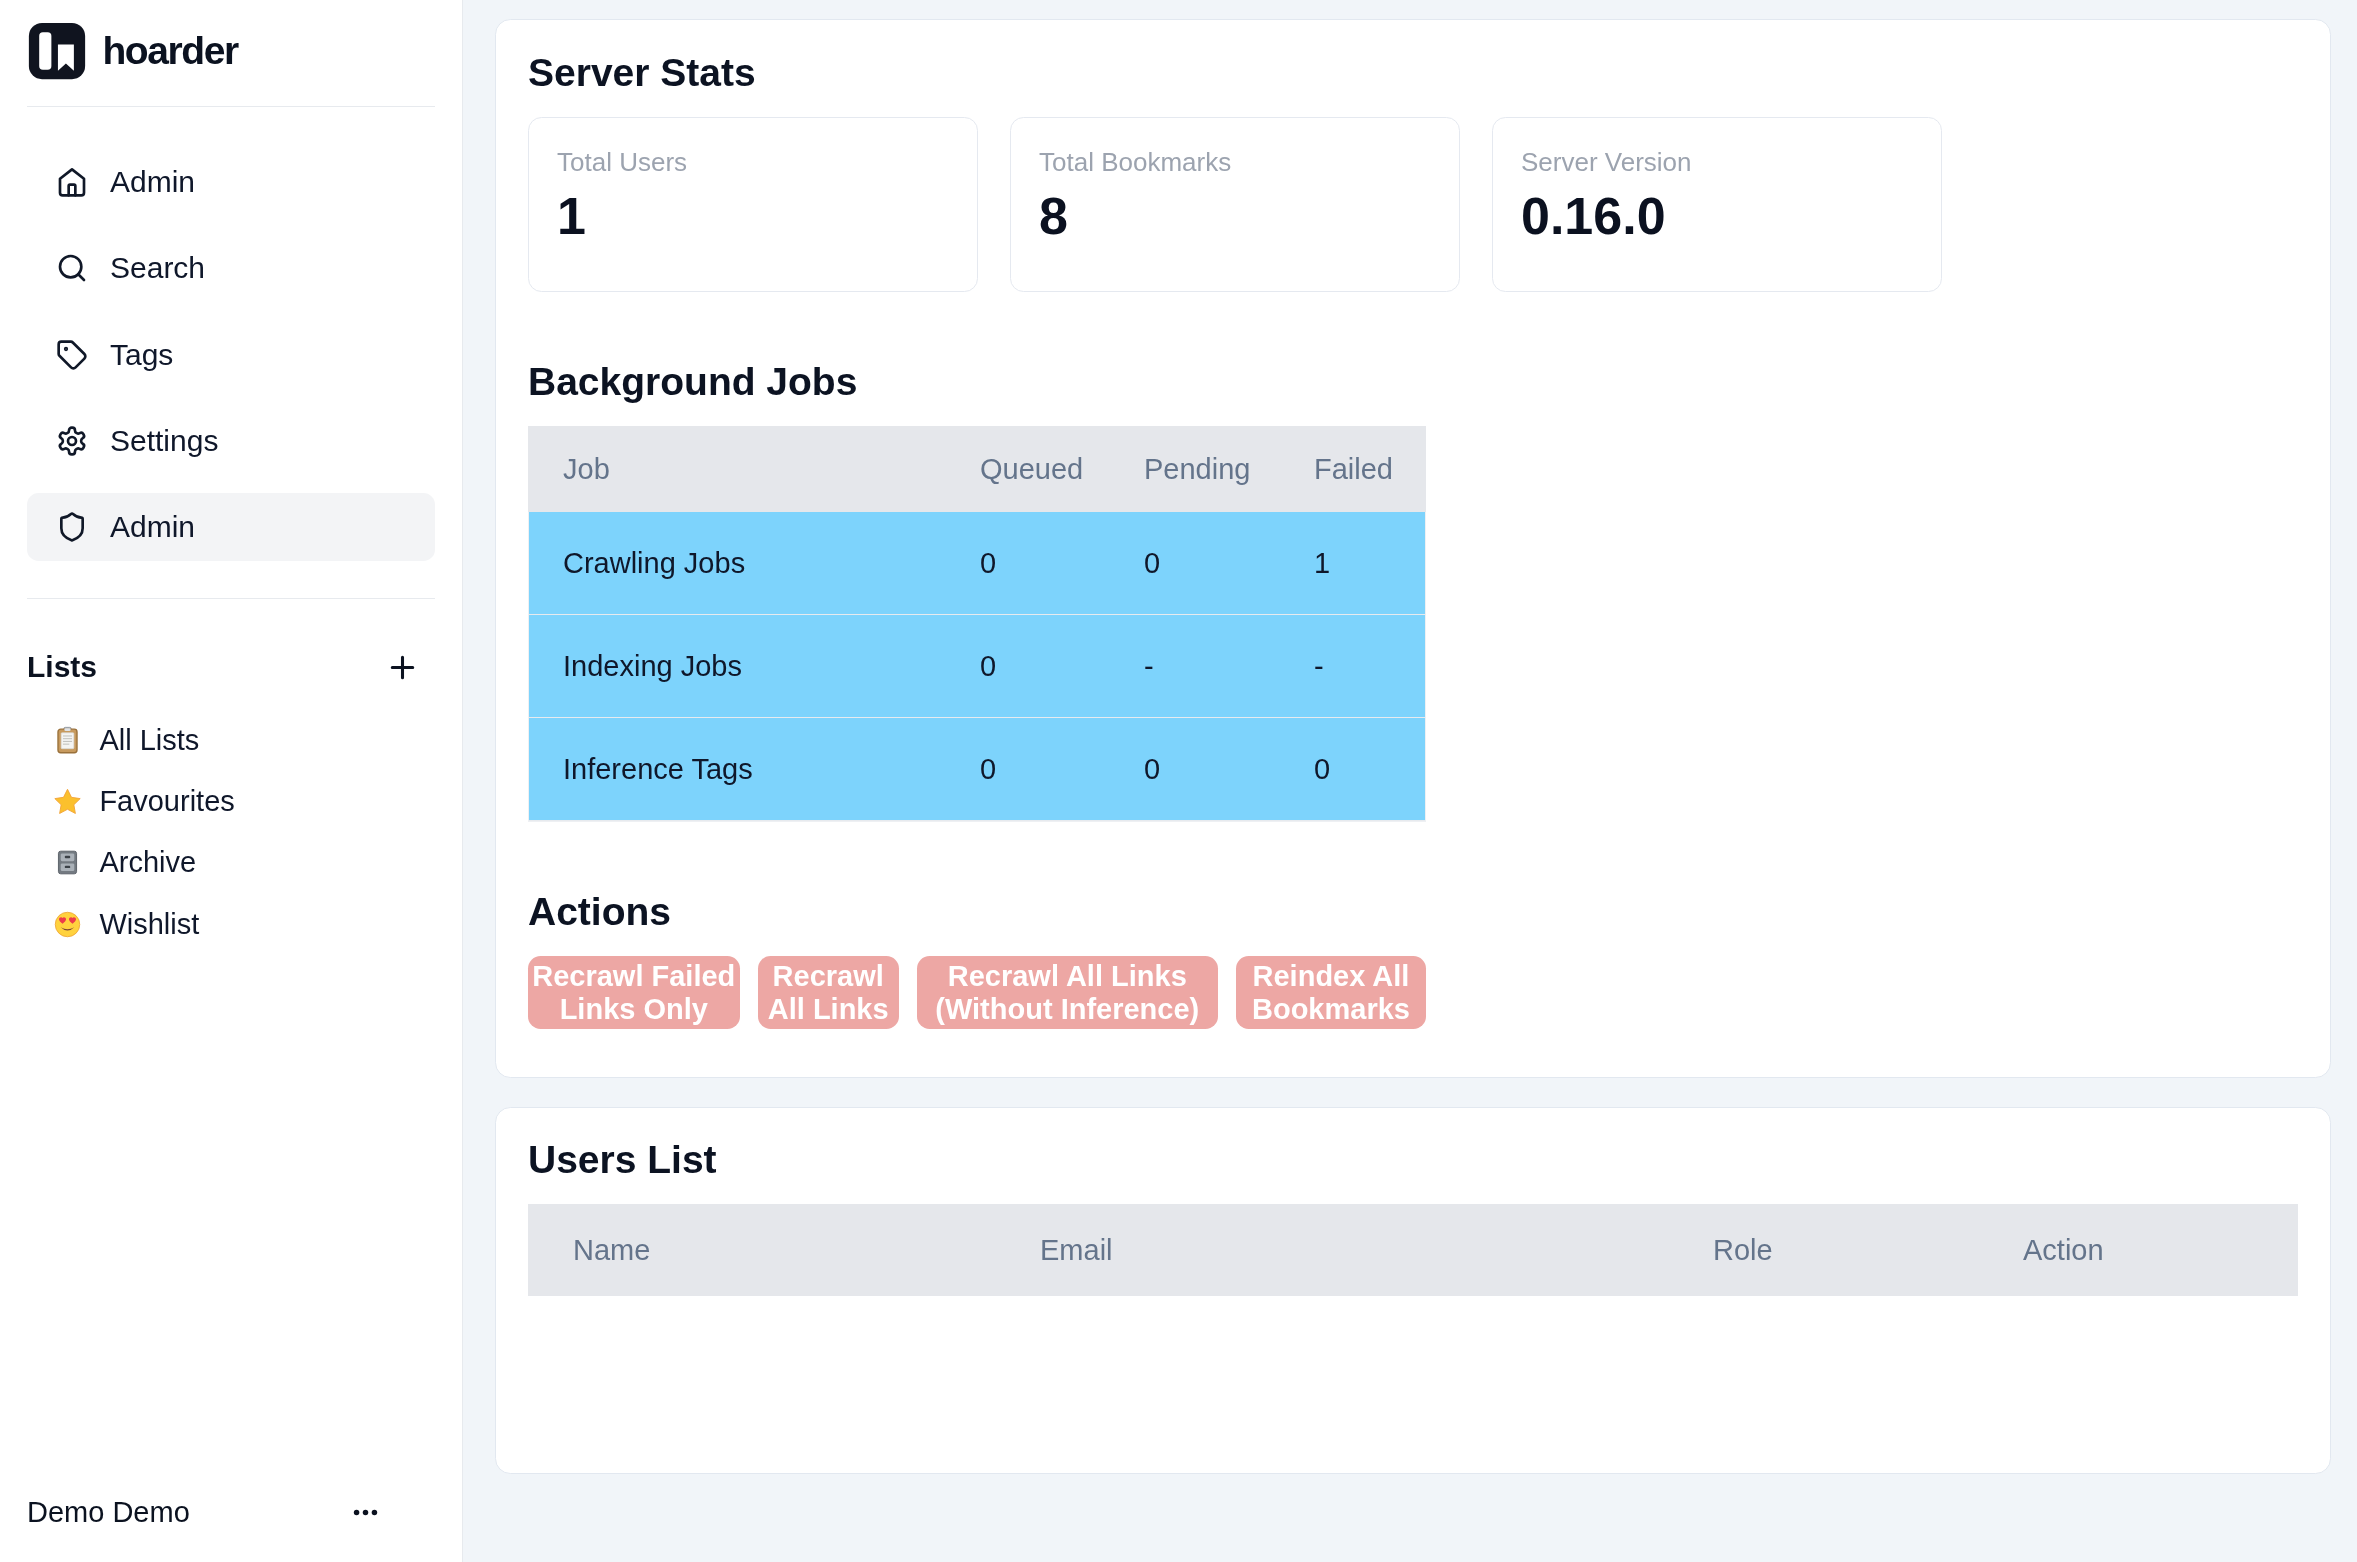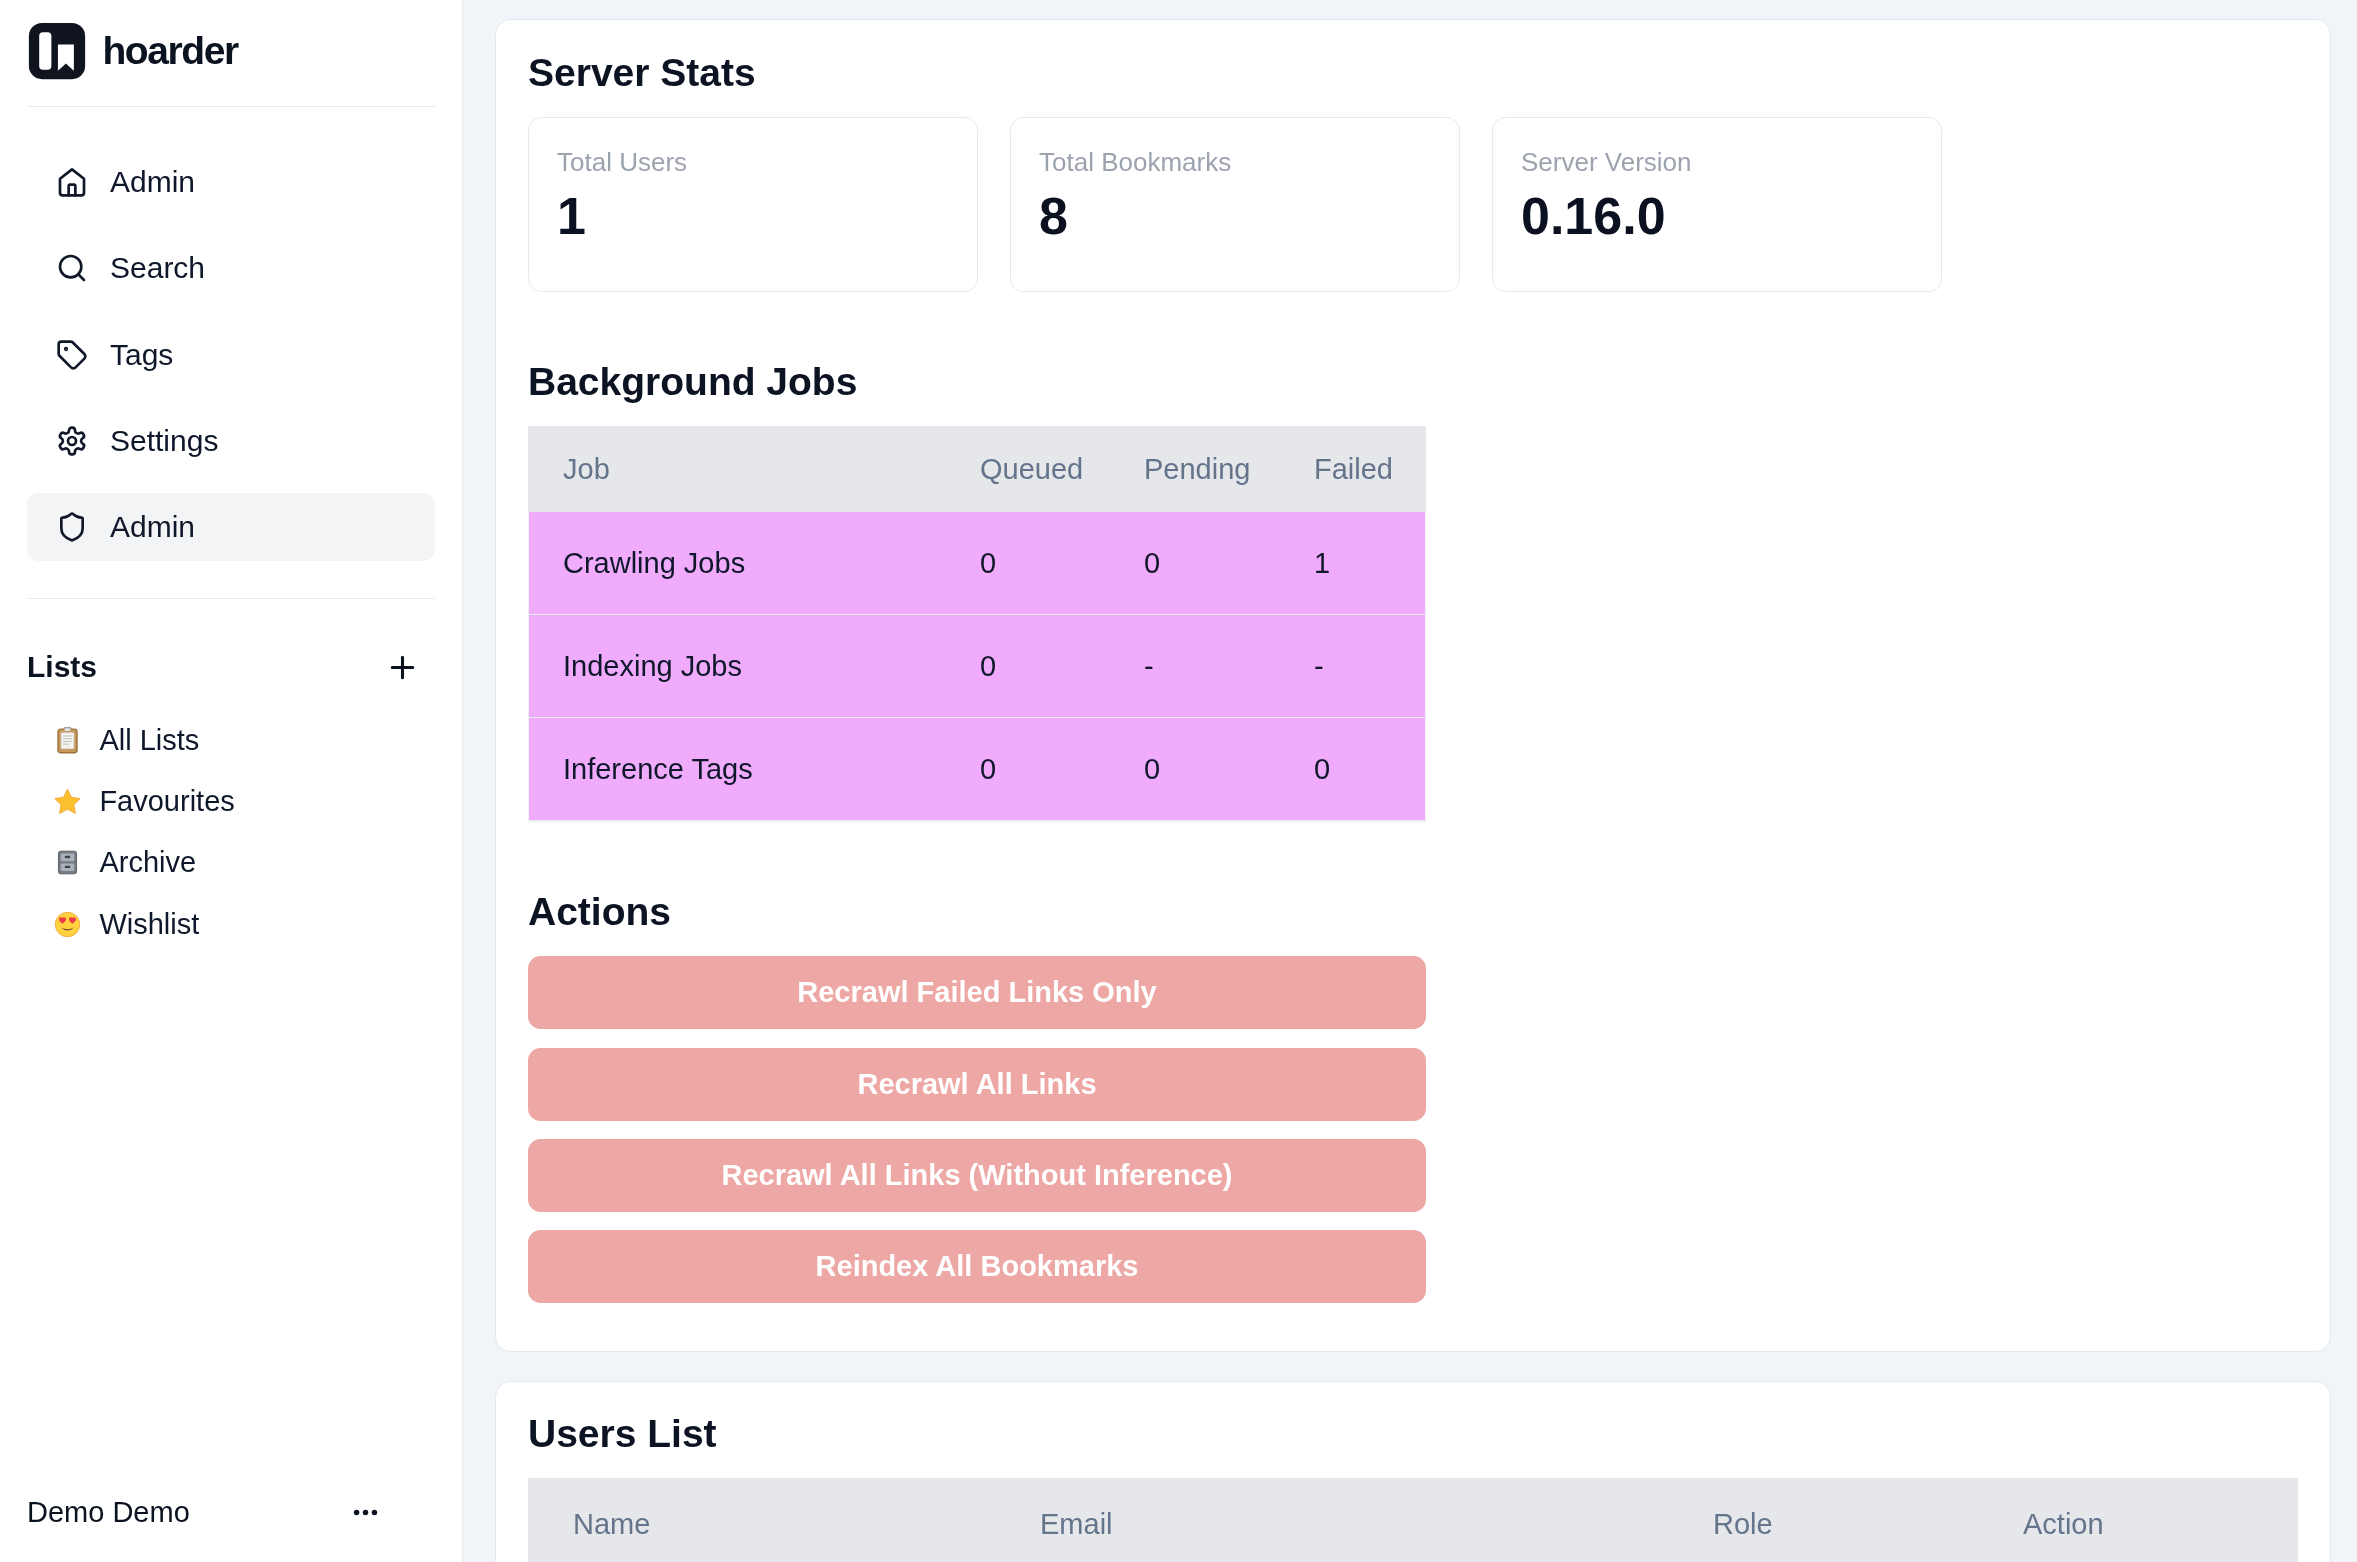--- a/index.html
+++ b/index.html
@@ -89,27 +89,27 @@
   .tbl-head {
     display: grid; grid-template-columns: 452px 164px 170px 1fr;
     align-items: center; height: 86px;
     background: #e5e7eb; color: #64748b; font-size: 29px; font-weight: 500;
   }
   .tbl-head > div:first-child { padding-left: 35px; }
   .tbl-body { border: 1px solid #eef0f3; border-top: none; }
   .tbl-row {
     display: grid; grid-template-columns: 451px 164px 170px 1fr;
     align-items: center; height: 103px;
-    background: #f0abfc; border-bottom: 1px solid #e7eaee;
+    background: #7dd3fc; border-bottom: 1px solid #e7eaee;
     font-size: 29px; color: #0f172a;
   }
   .tbl-row:last-child { border-bottom: 1px solid #e7eaee; }
   .tbl-row > div:first-child { padding-left: 34px; }
 
-  .actions-col { margin-top: 25px; width: 898px; display: flex; flex-direction: column; gap: 18.3px; }
+  .actions-col { margin-top: 25px; width: 898px; display: flex; flex-direction: row; gap: 18.3px; }
   .action-btn {
     height: 73px; border: none; border-radius: 12.6px;
     background: #eda7a4; color: #ffffff;
     font-size: 29px; font-weight: 600;
     font-family: "Liberation Sans", sans-serif; cursor: pointer;
   }
 
   .users-head {
     margin-top: 25px; height: 92px;
     display: grid; grid-template-columns: 467px 673px 310px 1fr;

